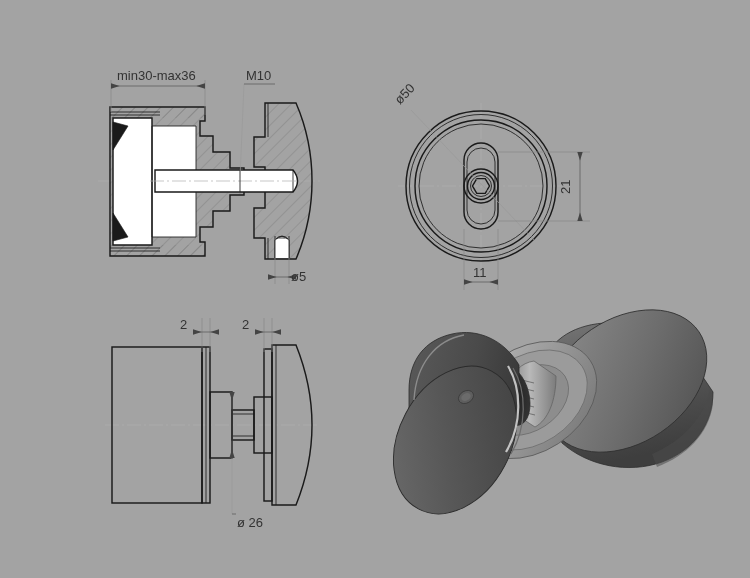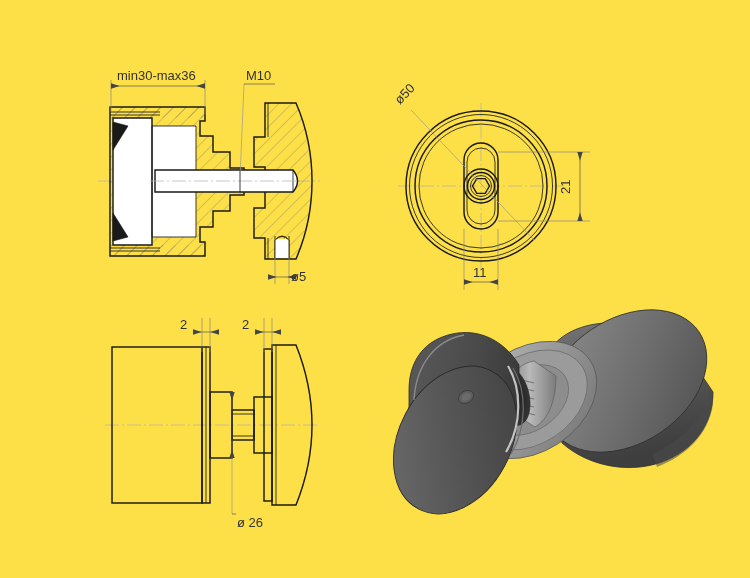--- a/index.html
+++ b/index.html
@@ -8,21 +8,21 @@
     padding: 0;
     background: #ffffff;
   }
   body {
     font-family: "Liberation Sans", sans-serif;
   }
   #sheet {
     position: relative;
     width: 750px;
     height: 578px;
-    background: #fde047;
+    background: #a3a3a3;
     overflow: hidden;
   }
   #sheet svg {
     position: absolute;
     left: 0;
     top: 0;
   }
   text {
     font-family: "Liberation Sans", sans-serif;
     fill: #2b2b2b;

